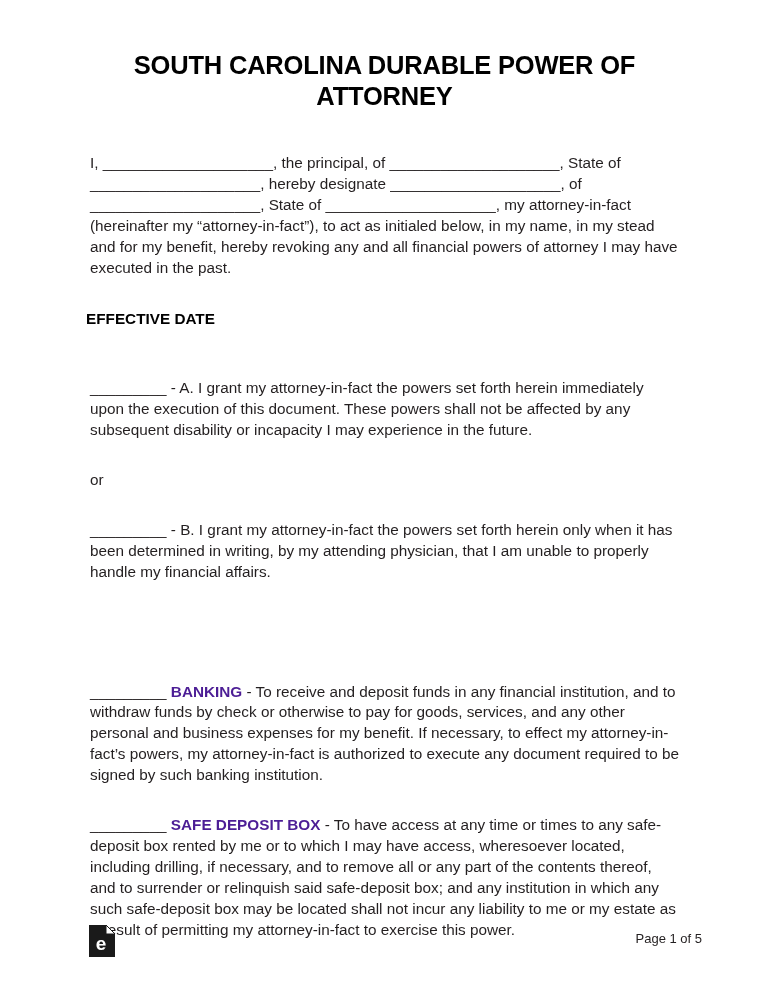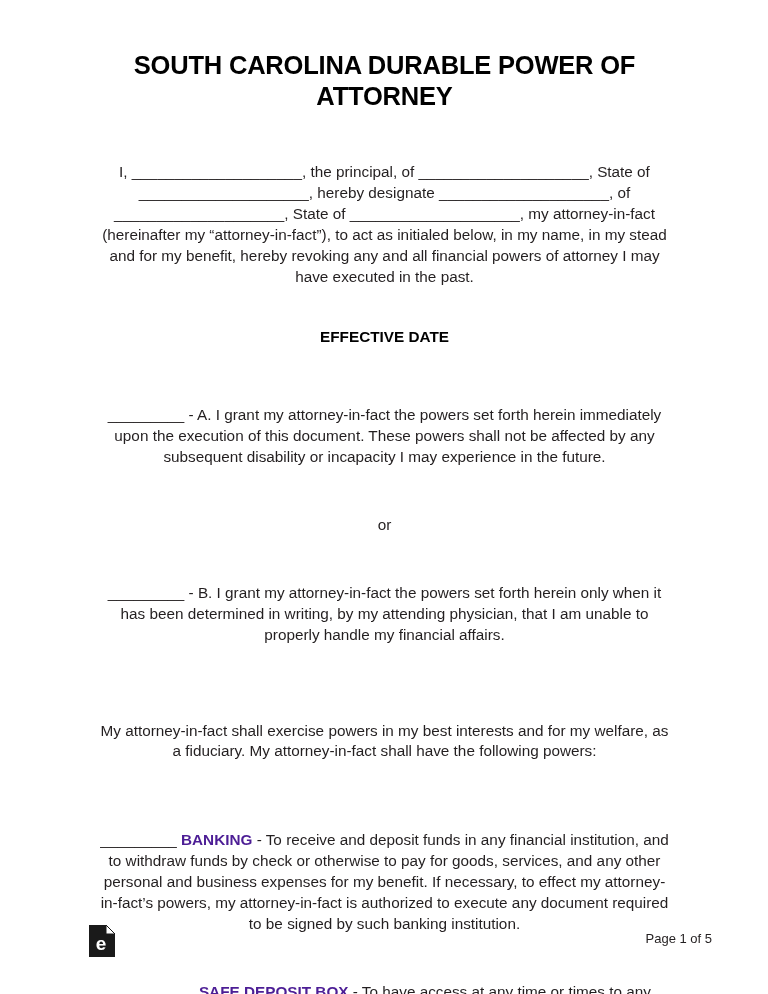--- a/index.html
+++ b/index.html
@@ -33,28 +33,28 @@
     text-align: center;
     letter-spacing: -0.2px;
     margin: 0;
     padding-top: 50px;
     line-height: 1.2;
     color: #000000;
   }
   .body-text {
     font-size: 15.3px;
     line-height: 1.37;
-    margin: 13px;
-    text-align: center;
+    margin: 4px;
+    text-align: left;
     color: #231f20;
   }
   .section-heading {
     font-size: 15.3px;
     font-weight: bold;
-    text-align: center;
+    text-align: left;
     margin: 0;
     line-height: 1.37;
     color: #000000;
   }
   .gap-intro     { height: 38px; }
   .gap-std       { height: 21px; }
   .gap-heading   { height: 26px; }
   .gap-after-hd  { height: 23px; }
   .blank { white-space: pre; }
   b.power-name { font-weight: bold; color: #4c1d95; }
@@ -68,21 +68,21 @@
   }
   .logo {
     position: absolute;
     left: 89px;
     top: 5px;
     width: 26px;
     height: 32px;
   }
   .page-num {
     position: absolute;
-    right: 56px;
+    right: 66px;
     top: 11px;
     font-size: 13px;
     color: #231f20;
     white-space: nowrap;
   }
 </style>
 </head>
 <body>
 
 <div class="page">
@@ -112,21 +112,20 @@
 
     <div class="gap-std"></div>
 
     <p class="body-text"><span class="blank">_________</span><span> - B. I grant my attorney-in-fact the powers set forth herein only when it has been determined in writing, by my attending physician, that I am unable to properly handle my financial affairs.</span></p>
 
     <div class="gap-heading"></div>
 
 
     <div class="gap-after-hd"></div>
 
-    <p class="body-text">My attorney-in-fact shall exercise powers in my best interests and for my welfare, as a fiduciary. My attorney-in-fact shall have the following powers:</p>
 
     <div class="gap-std"></div>
 
 
     <div class="gap-std"></div>
 
     <p class="body-text"><span class="blank">_________</span> <b class="power-name">BANKING</b><span> - To receive and deposit funds in any financial institution, and to withdraw funds by check or otherwise to pay for goods, services, and any other personal and business expenses for my benefit. If necessary, to effect my attorney-in-fact’s powers, my attorney-in-fact is authorized to execute any document required to be signed by such banking institution.</span></p>
 
     <div class="gap-std"></div>
 

